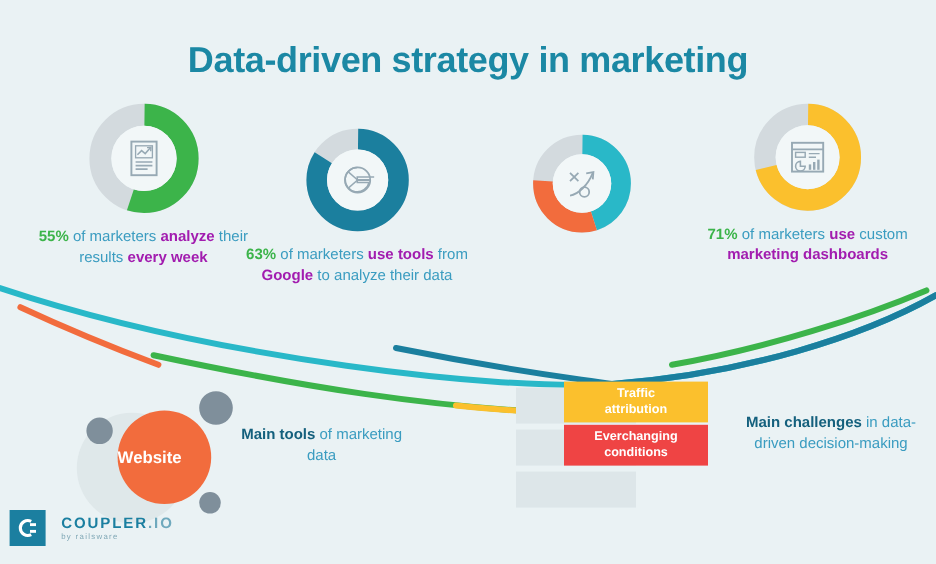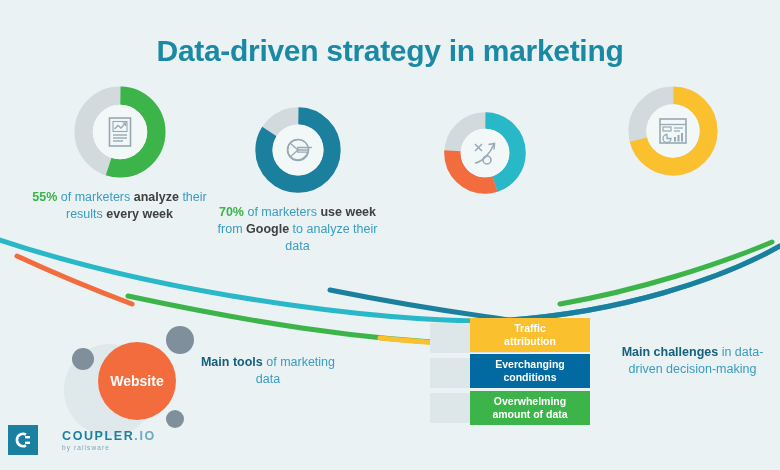--- a/index.html
+++ b/index.html
@@ -25,48 +25,48 @@
   .donut svg { display: block; }
   .donut .iconwrap {
     position: absolute; left: 50%; top: 50%;
     transform: translate(-50%,-50%);
     display: flex; align-items: center; justify-content: center;
   }
   .caption {
     font-size: 12.5px; line-height: 17px; color: #3a9cc0;
     margin-top: 9px;
   }
-  .caption b { color: #404040; font-weight: bold; }
+  .caption b { color: #a21caf; font-weight: bold; }
   .caption .pct { color: #3cb44a; font-weight: bold; }
 
   
   .curves { position: absolute; left: 0; top: 230px; width: 780px; height: 130px; }
 
   .bubble-group { position: absolute; left: 58px; top: 322px; width: 200px; height: 120px; }
   .bb { position: absolute; border-radius: 50%; }
   .bb-backdrop { background: #dfe8ea; }
   .bb-grey { background: #7f8f9b; }
   .bb-main {
-    background: #f26c3d; display: flex; align-items: center; justify-content: center;
+    background: #f26c3d; display: flex; align-items: center; 
     color: #fff; font-weight: bold; font-size: 14px;
   }
 
   .sidetext { position: absolute; font-size: 12.5px; line-height: 17px; color: #3a9cc0; text-align: center; }
   .sidetext b { color: #14607d; font-weight: bold; }
 
   .boxes { position: absolute; left: 430px; top: 318px; width: 180px; height: 108px; }
   .greybar { position: absolute; left: 0; height: 30px; width: 100px; background: #dde6e9; }
   .chip {
     position: absolute; left: 40px; width: 120px;
     color: #fff; font-weight: bold; font-size: 10.5px;
     display: flex; align-items: center; justify-content: center;
     text-align: center; line-height: 13px; padding: 17px;
   }
 
-  .logo { position: absolute; left: 8px; top: 425px; display: flex; align-items: center; gap: 24px; }
+  .logo { position: absolute; left: 8px; top: 425px; display: flex; align-items: center; gap: 13px; }
   .logo-mark {
     width: 30px; height: 30px; background: #1b7fa0;
     display: flex; align-items: center; justify-content: center;
   }
   .logo-text .lt1 { font-size: 12.5px; font-weight: bold; letter-spacing: 1.6px; color: #1b7fa0; }
   .logo-text .lt1 .io { color: #6fa9bd; font-weight: bold; }
   .logo-text .lt2 { font-size: 6.5px; letter-spacing: 1.1px; color: #7fa7b5; margin-top: 1px; }
 </style>
 </head>
 <body>
@@ -107,21 +107,21 @@
       <div class="iconwrap">
         <svg width="34" height="34" viewBox="0 0 34 34">
           <path d="M17 5.5 a11.5 11.5 0 1 0 11.2 14.2 H17 v-5.2 h16.0" fill="none" stroke="#97a9b4" stroke-width="1.5" transform="scale(0.88) translate(2,2)"></path>
           <circle cx="17" cy="17" r="10.5" fill="none" stroke="#97a9b4" stroke-width="1.5"></circle>
           <line x1="17" y1="17" x2="27.5" y2="17" stroke="#97a9b4" stroke-width="1.5"></line>
           <line x1="17" y1="17" x2="9" y2="10" stroke="#97a9b4" stroke-width="1.3"></line>
           <line x1="17" y1="17" x2="9" y2="24" stroke="#97a9b4" stroke-width="1.3"></line>
         </svg>
       </div>
     </div>
-    <div class="caption"><span class="pct">70%</span><span> of marketers </span><b>use</b><span> </span><b>week</b><span> from </span><b>Google</b><span> to analyze their data</span></div>
+    <div class="caption"><span class="pct">63%</span><span> of marketers </span><b>use</b><span> </span><b>tools</b><span> from </span><b>Google</b><span> to analyze their data</span></div>
   </div>
 
   <div class="stat" style="left:390px; top:110px; width:190px;">
     <div class="donut" style="width:86px;height:86px;">
       <svg width="86" height="86" viewBox="0 0 42 42">
         <circle cx="21" cy="21" r="15.9" fill="none" stroke="#d3dade" stroke-width="8"></circle>
         <circle cx="21" cy="21" r="15.9" fill="none" stroke="#29b8c8" stroke-width="8" stroke-dasharray="45 55" stroke-dashoffset="25"></circle>
         <circle cx="21" cy="21" r="15.9" fill="none" stroke="#f26c3d" stroke-width="8" stroke-dasharray="31 69" stroke-dashoffset="-20"></circle>
         <circle cx="21" cy="21" r="11.9" fill="#f2f7f8"></circle>
       </svg>
@@ -151,20 +151,21 @@
           <rect x="6" y="11" width="8" height="4" fill="none" stroke="#97a9b4" stroke-width="1.2"></rect>
           <line x1="17" y1="12" x2="26" y2="12" stroke="#97a9b4" stroke-width="1.2"></line>
           <line x1="17" y1="15" x2="23" y2="15" stroke="#97a9b4" stroke-width="1.2"></line>
           <path d="M10 18.5 a4 4 0 1 0 4 4 h-4 z" fill="none" stroke="#97a9b4" stroke-width="1.3"></path>
           <rect x="17" y="21" width="2" height="4.5" fill="#97a9b4"></rect>
           <rect x="20.5" y="19" width="2" height="6.5" fill="#97a9b4"></rect>
           <rect x="24" y="17" width="2" height="8.5" fill="#97a9b4"></rect>
         </svg>
       </div>
     </div>
+    <div class="caption"><span class="pct">71%</span><span> of marketers </span><b>use</b><span> custom </span><b>marketing</b><span> </span><b>dashboards</b></div>
   </div>
 
   <svg class="curves" viewBox="0 0 780 130">
     <path d="M0 10 C 180 70 420 96 510 90 C 620 82 720 50 780 16" fill="none" stroke="#29b8c8" stroke-width="5" stroke-linecap="round"></path>
     <path d="M330 60 C 430 80 470 84 510 90 C 620 82 720 50 780 16" fill="none" stroke="#1b7f9e" stroke-width="5" stroke-linecap="round"></path>
     <path d="M560 74 C 640 60 720 34 772 12" fill="none" stroke="#3cb44a" stroke-width="5" stroke-linecap="round"></path>
     <path d="M17 26 C 60 46 100 62 132 74" fill="none" stroke="#f26c3d" stroke-width="5" stroke-linecap="round"></path>
     <path d="M128 66 C 250 92 360 110 470 114" fill="none" stroke="#3cb44a" stroke-width="5" stroke-linecap="round"></path>
     <path d="M380 108 C 430 113 450 114 520 114" fill="none" stroke="#fbc02d" stroke-width="5" stroke-linecap="round"></path>
   </svg>
@@ -182,25 +183,22 @@
   <div class="sidetext" style="left:198px; top:354px; width:140px;"><b>Main tools</b><span> of marketing data</span></div>
 
   <div class="boxes">
     <div class="greybar" style="top:5px;"></div>
     <div class="greybar" style="top:40px;"></div>
     <div class="greybar" style="top:75px;"></div>
 
     <div class="chip" style="top:0px; height:32px; background:#fbc02d;">
       <span>Traffic attribution</span>
     </div>
-    <div class="chip" style="top:36px; height:34px; background:#0369a1;">
+    <div class="chip" style="top:36px; height:34px; background:#ef4444;">
       <span>Everchanging conditions</span>
-    </div>
-    <div class="chip" style="top:73px; height:34px; background:#3cb44a;">
-      <span>Overwhelming amount of data</span>
     </div>
   </div>
 
   <div class="sidetext" style="left:615px; top:344px; width:155px;"><b>Main challenges</b><span> in data-driven decision-making</span></div>
 
   <div class="logo">
     <div class="logo-mark">
       <svg width="18" height="18" viewBox="0 0 18 18">
         <path d="M12 3.5 A6.2 6.2 0 1 0 12 14.5" fill="none" stroke="#ffffff" stroke-width="2.6"></path>
         <rect x="11" y="5" width="5" height="2.4" fill="#ffffff"></rect>

